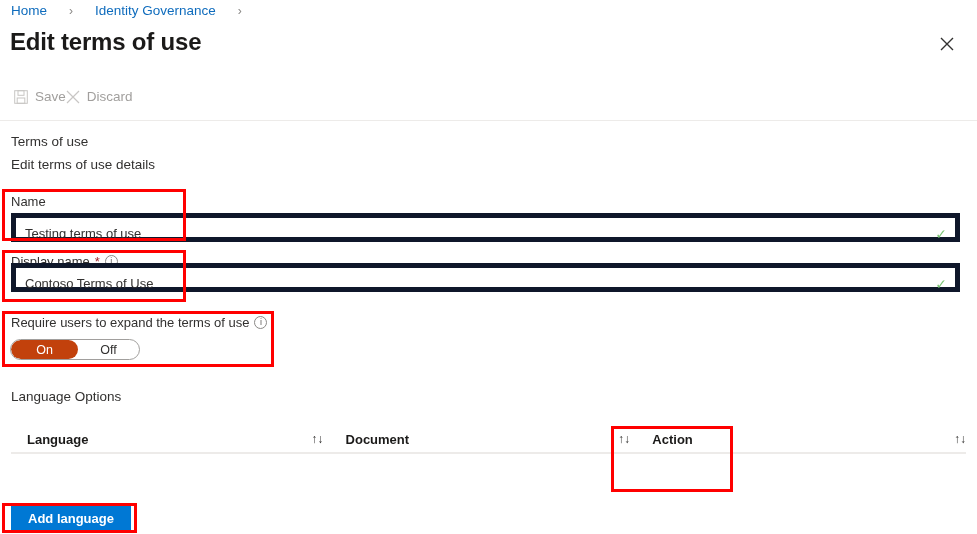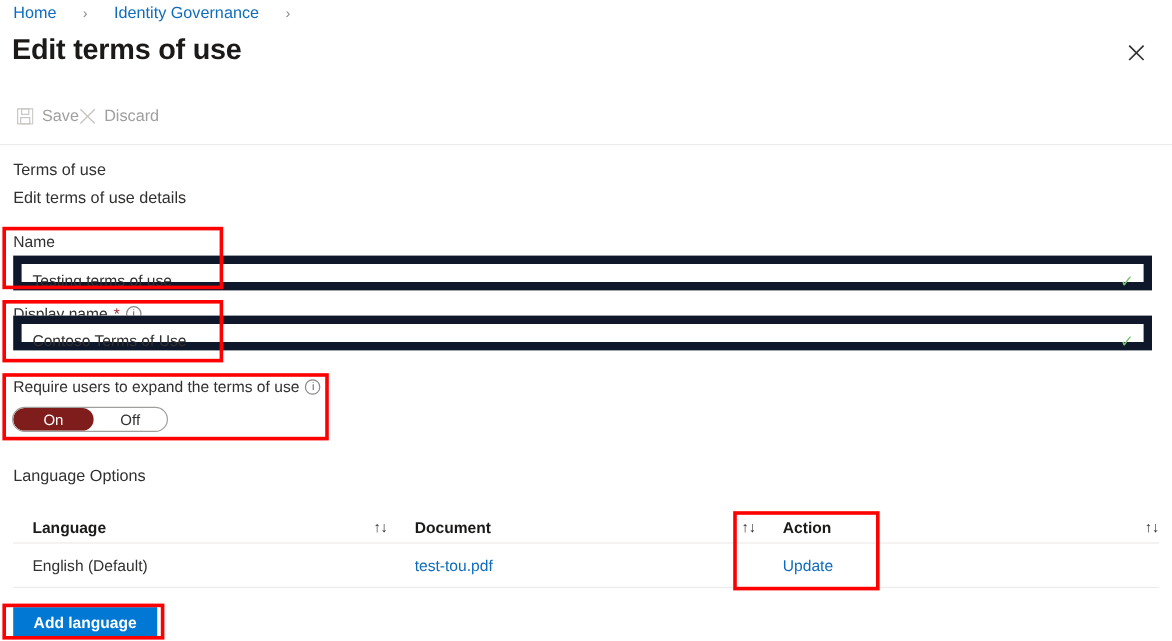--- a/index.html
+++ b/index.html
@@ -61,38 +61,38 @@
   }
   .req { color: #a4262c; font-size: 13px; }
   .info-icon {
     width: 13px; height: 13px; border: 1px solid #8a8886; border-radius: 50%;
     display: inline-flex; align-items: center; justify-content: center;
     font-size: 9px; color: #605e5c; line-height: 1; font-style: normal;
     cursor: pointer;
   }
   .text-input {
     position: absolute; height: 29px;
-    border: 7px solid #0f172a; background: #fff;
+    border: 5px solid #0f172a; background: #fff;
     display: flex; align-items: center;
     font-size: 13px; color: #323130;
     padding: 12px 8px 0 9px;
   }
   .text-input .val { flex: 1; }
   .check { color: #7cc576; font-size: 14px; line-height: 1; }
 
   
   .toggle {
     position: absolute; left: 10px; top: 339px;
     width: 130px; height: 21px;
     border: 1px solid #a19f9d; border-radius: 11px;
     background: #ffffff; display: flex; align-items: center;
     cursor: pointer; overflow: hidden;
   }
   .toggle .on {
-    width: 67px; height: 100%; background: #7f1d1d;
+    width: 67px; height: 100%; background: #c2410c;
     border-radius: 11px;
     display: flex; align-items: center; justify-content: center;
     color: #ffffff; font-size: 12.5px;
   }
   .toggle .off {
     flex: 1; display: flex; align-items: center; justify-content: center;
     color: #323130; font-size: 12.5px;
   }
 
   
@@ -210,32 +210,20 @@
   <div class="table">
     <div class="thead">
       <div class="c-lang">Language</div>
       <div class="c-sort1 sortico">↑↓</div>
       <div class="c-doc">Document</div>
       <div class="c-sort2 sortico">↑↓</div>
       <div class="c-act">Action</div>
       <div class="c-sort3 sortico">↑↓</div>
     </div>
     <div class="rule"></div>
-    <div class="trow">
-      <div class="c-lang">English (Default)</div>
-      <div class="c-sort1"></div>
-      <div class="c-doc">
-        <span class="link">test-tou.pdf</span>
-      </div>
-      <div class="c-sort2"></div>
-      <div class="c-act">
-        <span class="link">Update</span>
-      </div>
-      <div class="c-sort3"></div>
-    </div>
     <div class="rule"></div>
   </div>
 
   <button class="add-btn">Add language</button>
 
   <div class="hl" style="left:2px;  top:189px; width:184px; height:52px;"></div>
   <div class="hl" style="left:2px;  top:250px; width:184px; height:52px;"></div>
   <div class="hl" style="left:2px;  top:311px; width:272px; height:56px;"></div>
   <div class="hl" style="left:611px;top:426px; width:122px; height:66px;"></div>
   <div class="hl" style="left:2px;  top:503px; width:135px; height:30px;"></div>

